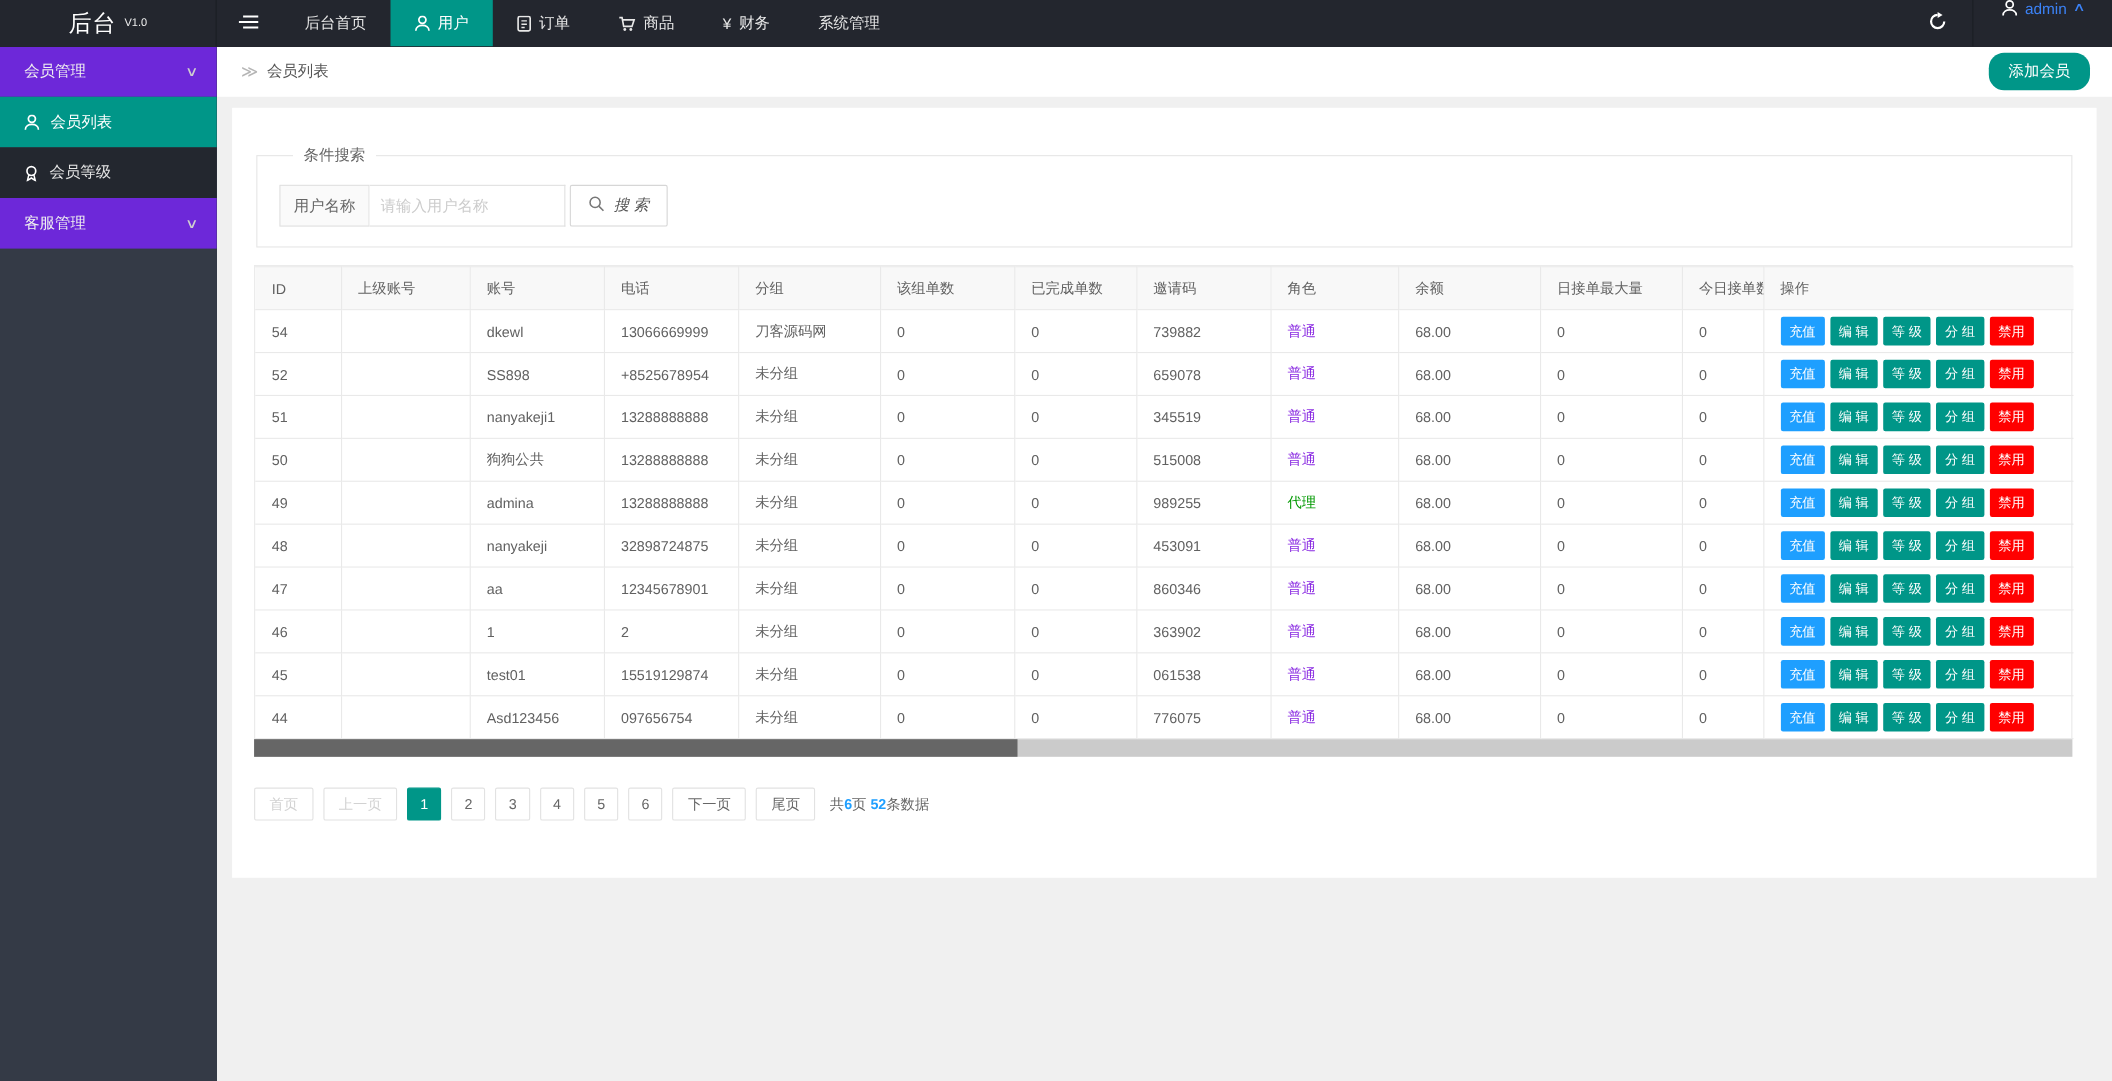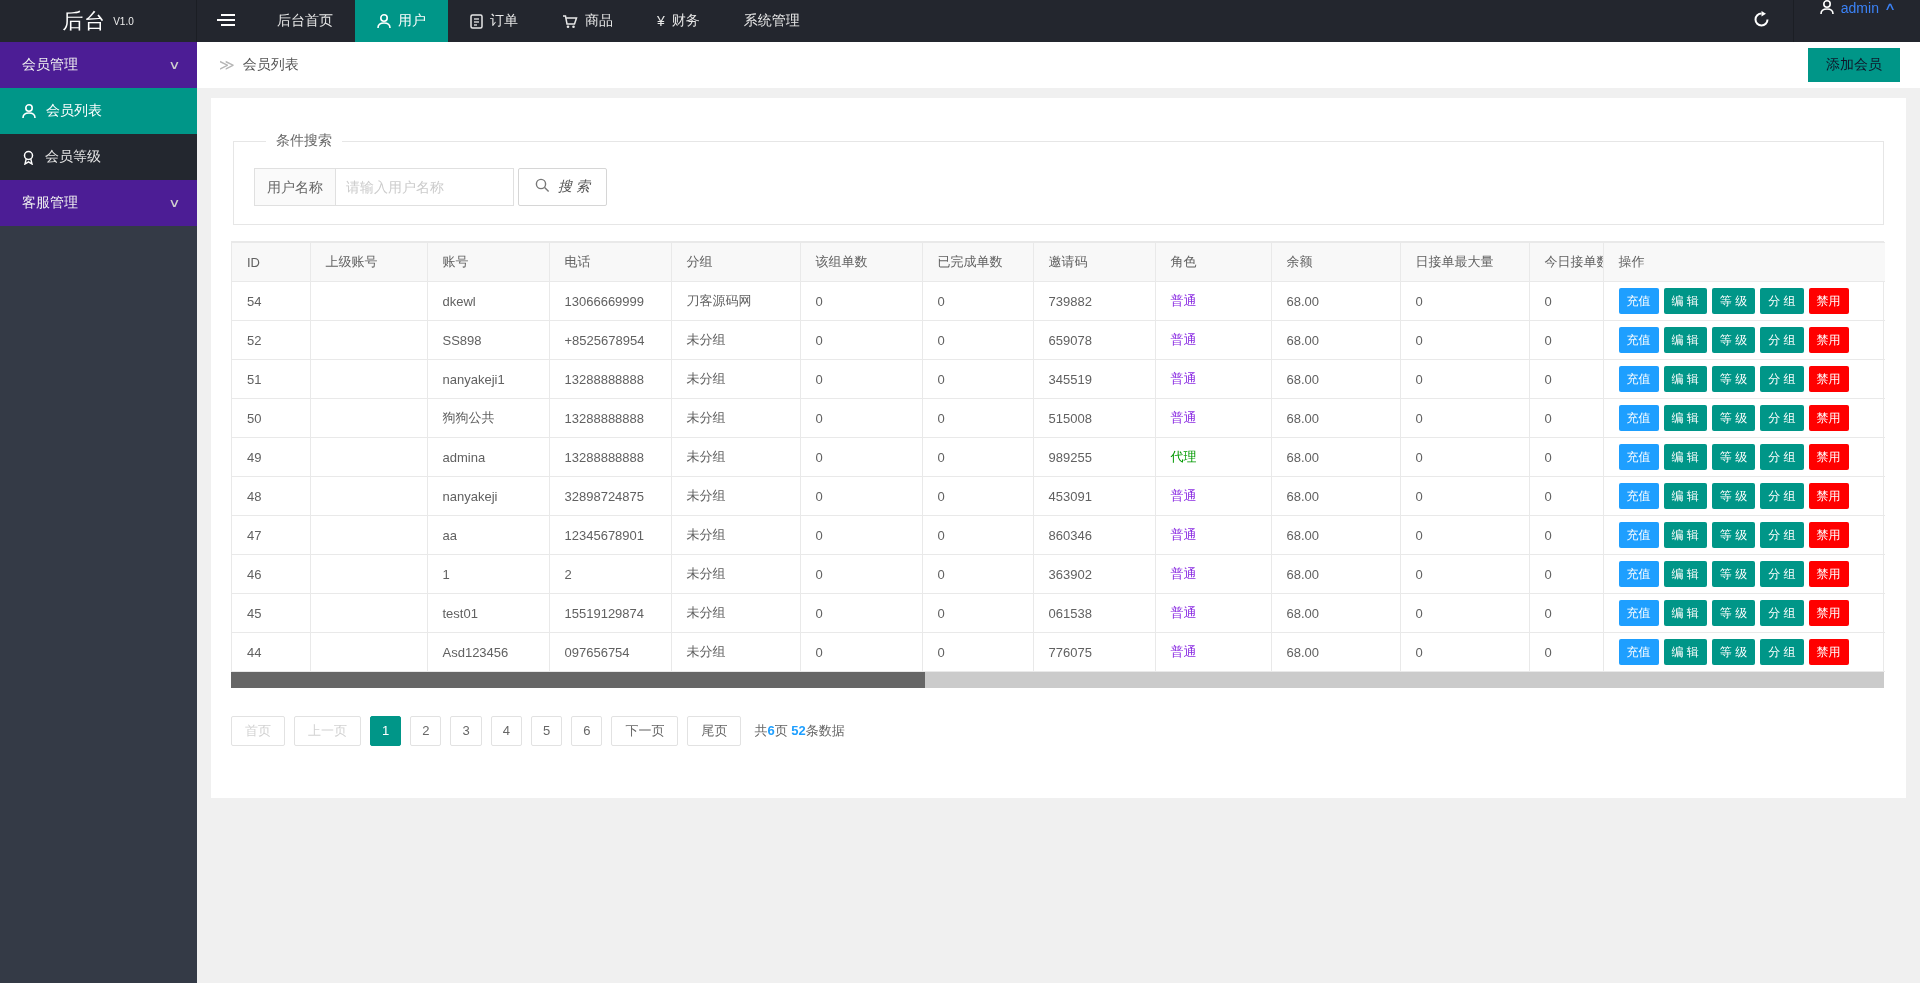--- a/index.html
+++ b/index.html
@@ -15,31 +15,31 @@
   .nav-items { display:flex; align-items:stretch; }
   .nav-item { display:flex; align-items:center; gap:7px; padding:0 22px; color:#e8e8e8; font-size:14px; cursor:pointer; }
   .nav-item.active { background:#009688; color:#fff; }
   .nav-item svg { display:block; }
   .nav-right { margin-left:auto; display:flex; align-items:stretch; }
   .nav-refresh { width:62px; display:flex; align-items:center; justify-content:center; cursor:pointer; }
   .nav-admin { display:flex; gap:7px; padding:0 26px; color:#3b82f6; border-left:1px solid #1b1e24; cursor:pointer; }
 
   
   .sidebar { position:fixed; top:42px; left:0; bottom:0; width:197px; background:#343A46; color:#eee; }
-  .side-group-title { height:46px; display:flex; align-items:center; justify-content:space-between; padding:0 18px 0 22px; background:#4c1d95; font-size:14px; color:#f0f0f0; cursor:pointer; }
+  .side-group-title { height:46px; display:flex; align-items:center; justify-content:space-between; padding:0 18px 0 22px; background:#6d28d9; font-size:14px; color:#f0f0f0; cursor:pointer; }
   .side-item { height:46px; display:flex; align-items:center; gap:10px; padding:0 22px; background:#23272F; font-size:14px; color:#e5e5e5; cursor:pointer; }
   .side-item.active { background:#009688; color:#fff; }
   .chev { font-size:12px; color:#cfcfcf; transform:scaleX(1.4); }
 
   
   .main { margin-left:197px; padding-top:42px; }
   .breadcrumb-bar { height:46px; background:#fff; display:flex; align-items:center; padding:0 20px 0 22px; }
   .crumb-icon { color:#b5b5b5; font-size:15px; margin-right:8px; }
   .crumb-title { color:#555; font-size:14px; }
-  .add-btn { margin-left:auto; background:#009688; color:#0f172a; border:none; font-size:14px; height:34px; padding:0 18px; border-radius:0; cursor:pointer; }
+  .add-btn { margin-left:auto; background:#009688; color:#ffffff; border:none; font-size:14px; height:34px; padding:0 18px; border-radius:14px; cursor:pointer; }
 
   .card { background:#fff; margin:10px 14px 0 14px; padding:28px 20px 50px 20px; min-height:700px; }
 
   fieldset.search-fs { border:1px solid #e6e6e6; padding:14px 20px 18px 20px; margin:6px 2px 16px 2px; }
   fieldset.search-fs legend { color:#666; font-size:14px; padding:0 10px; margin-left:12px; }
   .search-row { display:flex; align-items:center; margin-top:4px; }
   .inp-label { height:38px; line-height:36px; padding:0 12px; border:1px solid #e0e0e0; background:#fafafa; color:#666; font-size:14px; white-space:nowrap; }
   .inp { height:38px; width:178px; border:1px solid #e0e0e0; border-left:none; padding:0 10px; font-size:14px; color:#333; outline:none; }
   .inp::placeholder { color:#ccc; }
   .search-btn { margin-left:4px; height:38px; padding:0 16px; background:#fff; border:1px solid #d6d6d6; border-radius:2px; color:#555; font-size:14px; display:flex; align-items:center; gap:8px; cursor:pointer;font-style:italic; }

